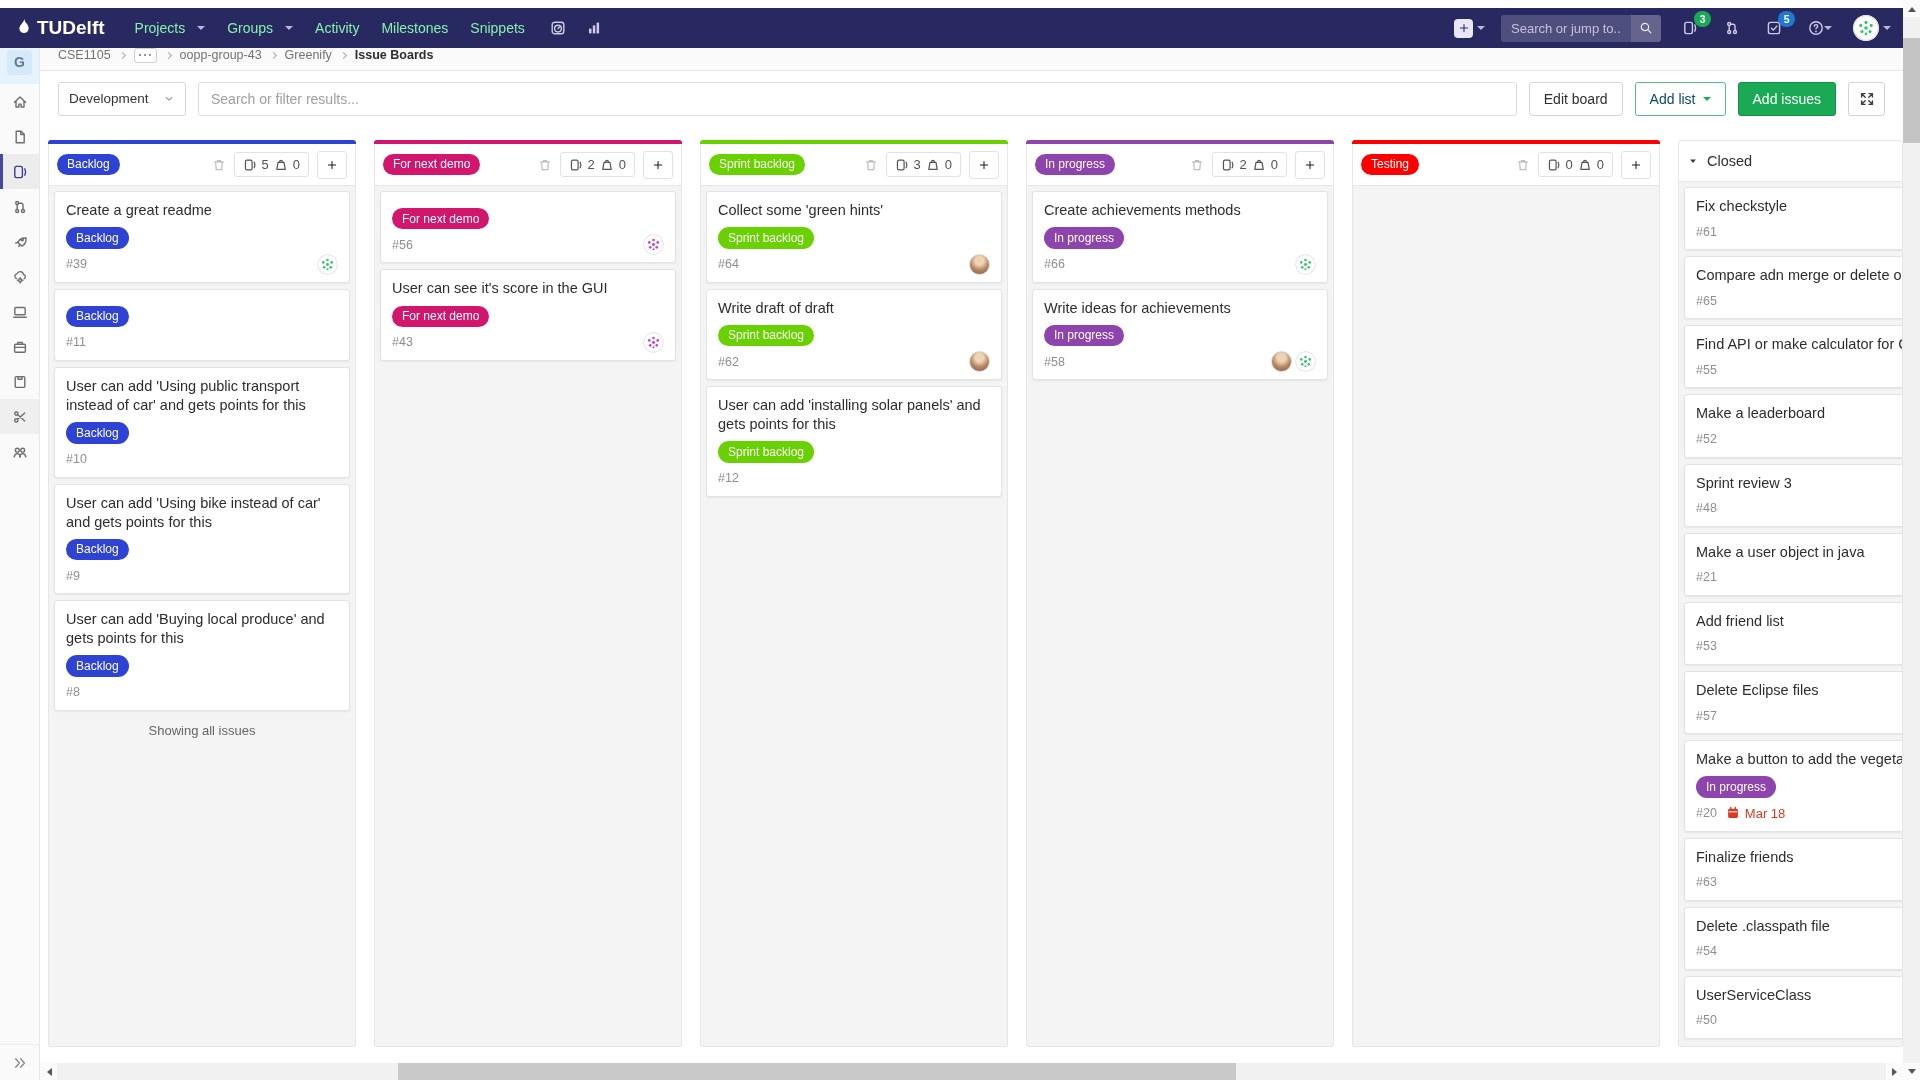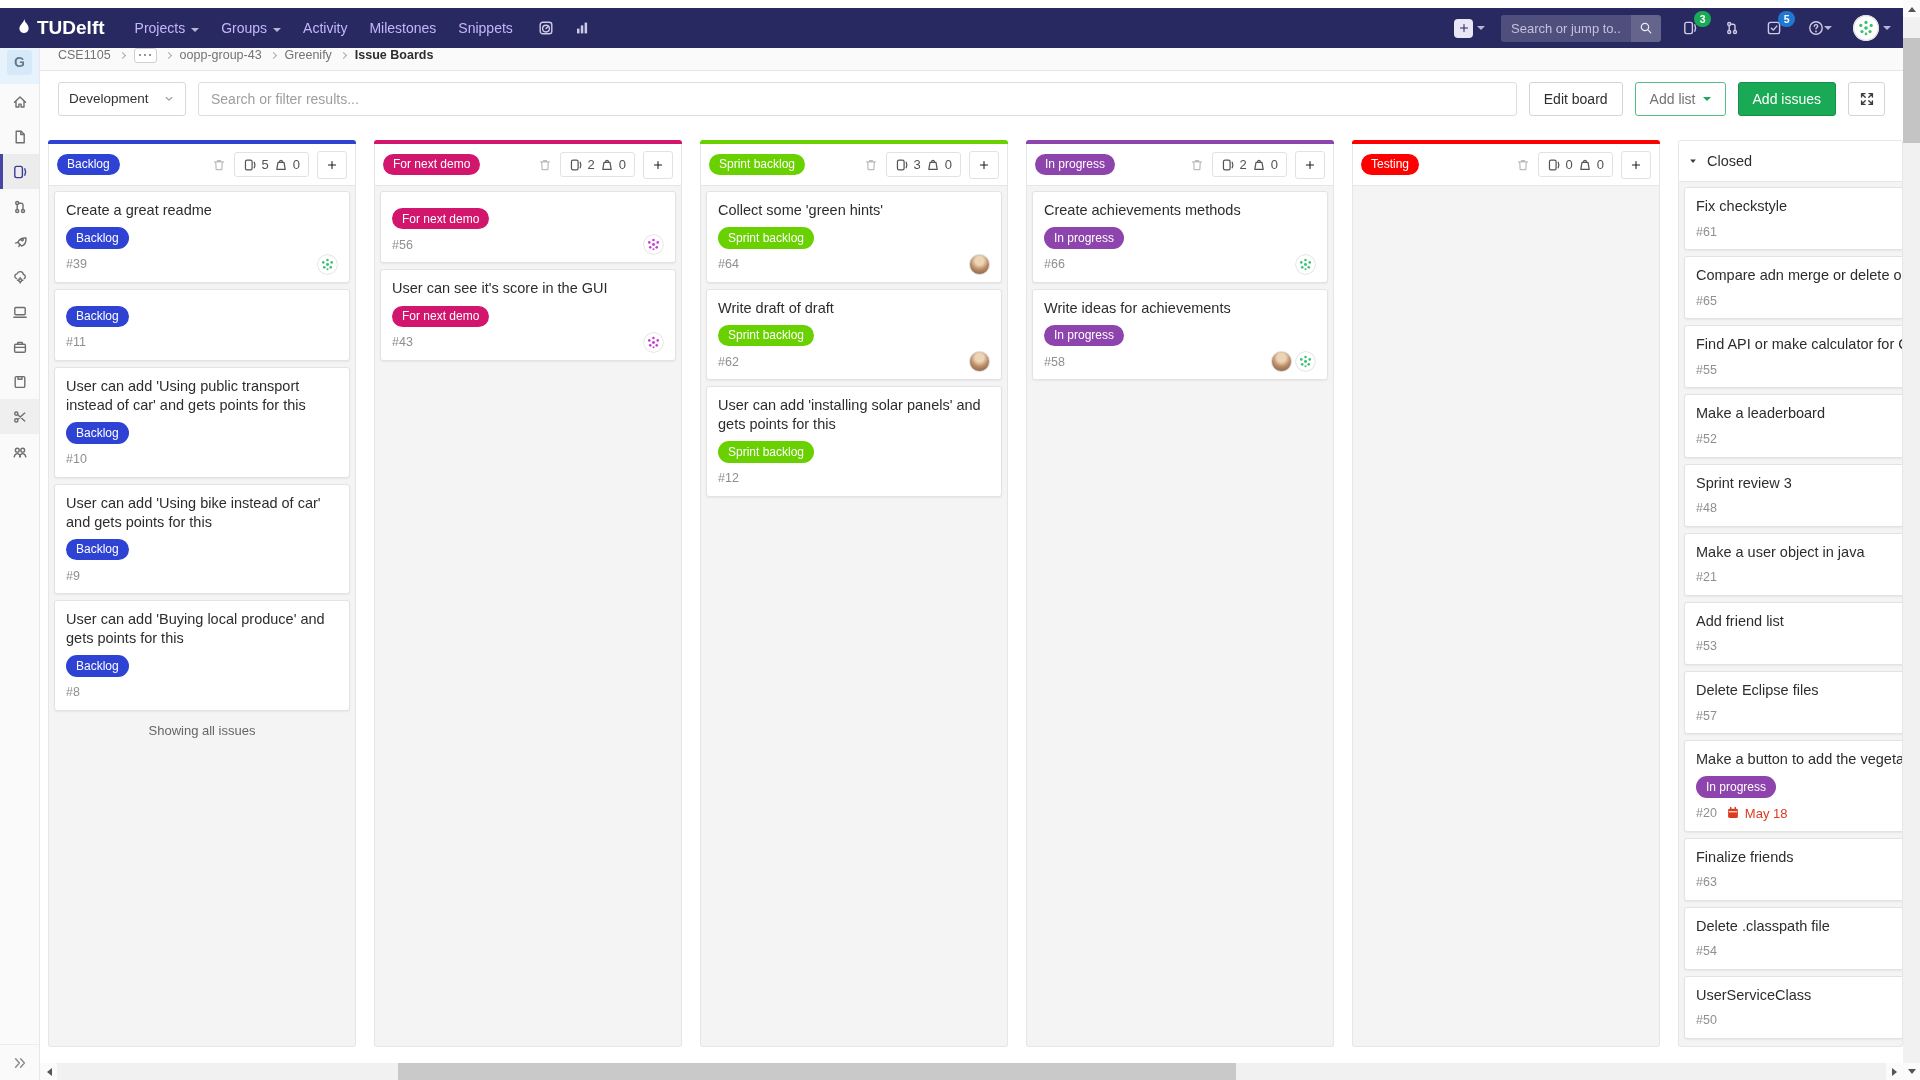--- a/index.html
+++ b/index.html
@@ -8,21 +8,21 @@
   .i{display:inline-flex;align-items:center;justify-content:center}
   .i svg{width:16px;height:16px;display:block}
   .i14 svg{width:14px;height:14px}
   .i12 svg{width:12px;height:12px}
   .i20 svg{width:20px;height:20px}
 
   
   .navbar{position:absolute;top:8px;left:0;width:1903px;height:40px;background:#292961;display:flex;align-items:center;padding:0 12px 0 14px;z-index:10}
   .logo{display:flex;align-items:center;gap:3px;color:#fff;font-size:19px;font-weight:700;margin-right:20px;cursor:pointer}
   .nav-links{display:flex;align-items:center;gap:2px}
-  .nav-link{color:#c4b5fd;font-size:14px;padding:5px 10px;border-radius:3px;display:flex;align-items:flex-end;gap:6px;cursor:pointer;white-space:nowrap}
+  .nav-link{color:#86efac;font-size:14px;padding:5px 10px;border-radius:3px;display:flex;align-items:center;gap:12px;cursor:pointer;white-space:nowrap}
   .tri-d{width:0;height:0;border:4px solid transparent;border-top-color:#b9b5d6;margin-top:4px}
   .nav-ico{color:#cfcbe6;position:relative;display:flex;align-items:center;justify-content:center;padding:5px;cursor:pointer}
   .nav-left-icons{display:flex;align-items:center;gap:10px;margin-left:10px}
   .nav-right{margin-left:auto;display:flex;align-items:center;gap:16px}
   .badge{position:absolute;top:-4px;right:-8px;font-size:10.5px;line-height:1;padding:2.5px 5.5px;border-radius:9px;color:#fff;font-weight:700}
   .plus-menu{display:flex;align-items:center;gap:4px;cursor:pointer}
   .plus-box{width:19px;height:19px;border-radius:4px;background:#e9e7f5;color:#292961;display:flex;align-items:center;justify-content:center}
   .nav-search{display:flex;align-items:center}
   .nav-search input{width:130px;height:27px;background:rgba(255,255,255,.18);border:0;border-radius:3px 0 0 3px;padding:0 10px;color:#fff;font-size:13px;font-family:inherit;outline:none}
   .nav-search input::placeholder{color:#c4c0dd}
@@ -39,21 +39,21 @@
   .ellipsis-btn{border:1px solid #cfcfcf;border-radius:3px;background:#fff;width:23px;height:15px;display:flex;align-items:center;justify-content:center;gap:2.5px;cursor:pointer}
   .dot{width:2.5px;height:2.5px;border-radius:50%;background:#737373}
 
   
   .controls{position:absolute;top:71px;left:40px;width:1863px;height:55px;display:flex;align-items:center;padding:0 18px;gap:12px;background:#fff}
   .select-btn{width:128px;height:34px;border:1px solid #d8d8d8;border-radius:3px;background:#fff;display:flex;align-items:center;justify-content:space-between;padding:0 10px;font-size:13.5px;color:#333;cursor:pointer}
   .select-btn .i{color:#999}
   .filter-input{flex:1;height:34px;border:1px solid #dedede;border-radius:3px;padding:0 12px;font-size:14px;color:#333;font-family:inherit;outline:none}
   .filter-input::placeholder{color:#9e9e9e}
   .btn{height:34px;border-radius:3px;font-size:14px;padding:0 14px;display:flex;align-items:center;gap:7px;background:#fff;border:1px solid #d4d4d4;color:#2e2e2e;cursor:pointer;white-space:nowrap}
-  .btn-addlist{color:#737373;border-color:#55be86}
+  .btn-addlist{color:#0c4a6e;border-color:#55be86}
   .btn-addlist .tri-g{width:0;height:0;border:4px solid transparent;border-top-color:#1aaa55;margin-top:4px}
   .btn-green{background:#1aaa55;border-color:#168f48;color:#fff}
   .btn-icon{width:37px;justify-content:center;padding:0;color:#3d3d3d}
 
   
   .board{position:absolute;top:126px;left:40px;width:1863px;bottom:17px;background:#fff;overflow:hidden;display:flex;gap:18px;padding:14px 0 16px 8px}
   .bcol{width:308px;flex:none;display:flex;flex-direction:column}
   .topbar{height:4px;border-radius:3px 3px 0 0;flex:none}
   .bhead{background:#fff;border:1px solid #e6e6e6;border-top:0;display:flex;align-items:center;gap:8px;padding:6px 8px;height:42px;flex:none}
   .pill{color:#fff;font-size:12px;padding:3.5px 10px;border-radius:11px;white-space:nowrap;line-height:1.2}
@@ -841,21 +841,21 @@
           <div class="cfoot">
             <span class="cid">#20</span>
             <span class="due">
               <span class="i i14">
                 <svg viewBox="0 0 16 16">
                   <path d="M5.4 1.6v2M10.6 1.6v2" stroke="#db3b21" stroke-width="1.6" stroke-linecap="round"></path>
                   <rect x="2.4" y="3.2" width="11.2" height="10.4" rx="1.6" fill="#db3b21"></rect>
                   <path d="M3.2 6.6h9.6" stroke="#fff" stroke-width="1.2"></path>
                 </svg>
               </span>
-              <span>May 18</span>
+              <span>Mar 18</span>
             </span>
           </div>
         </div>
         <div class="card">
           <div class="ctitle">Finalize friends</div>
           <div class="cfoot">
             <span class="cid">#63</span>
           </div>
         </div>
         <div class="card">

